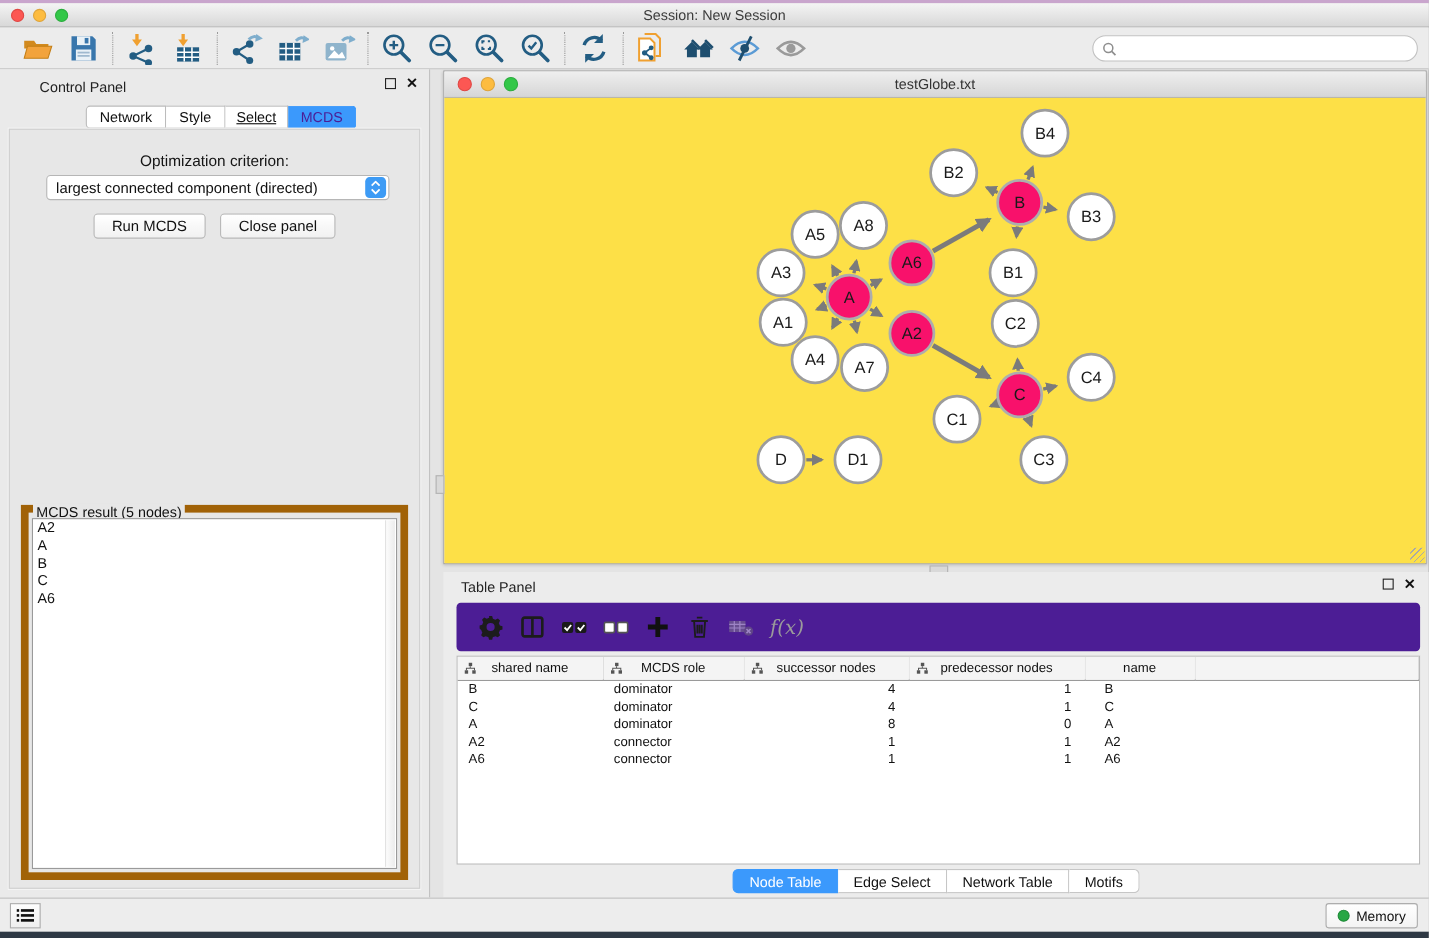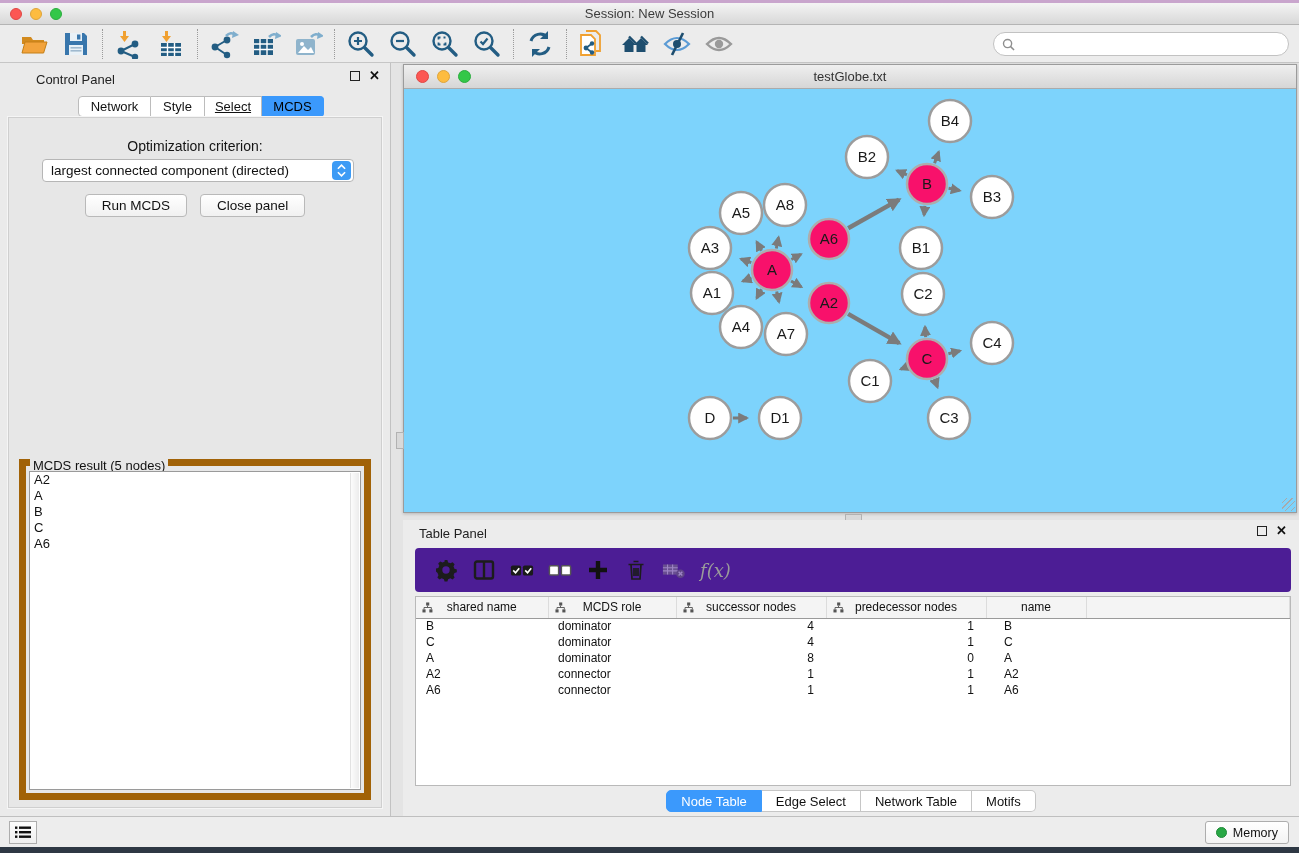--- a/index.html
+++ b/index.html
@@ -39,21 +39,21 @@
   .panel-title { position:absolute; left:12px; top:9px; font-size:13px; color:#222; }
   .panel-icons { position:absolute; right:10px; top:8px; display:flex; gap:9px; align-items:center; }
   .float-ico { width:10px; height:10px; border:1.6px solid #222; display:inline-block; }
   .close-ico { font-size:13px; font-weight:bold; color:#111; line-height:10px; }
 
   .seg-tabs { position:absolute; left:78px; top:33px; display:flex; height:21px; }
   .seg-tab { font-size:13px; color:#111; background:#fff; border:1px solid #BCBCBC; border-left:none;
              display:flex; align-items:center; justify-content:center; padding:0 2px; }
   .seg-tab:first-child { border-left:1px solid #BCBCBC; border-radius:4px 0 0 4px; }
   .seg-tab:last-child { border-radius:0 4px 4px 0; }
-  .seg-tab.active { background:#3B99FC; border-color:#3B99FC; color:#000000; }
+  .seg-tab.active { background:#3B99FC; border-color:#3B99FC; color:#4c1d95; }
 
   .cp-box { position:absolute; left:8px; top:54px; width:374px; height:691px;
             background:#E7E7E7; border:1px solid #CFCFCF; box-shadow:0 0 0 1px #F5F5F5; }
   .opt-label { position:absolute; top:20px; left:0; right:0; text-align:center; font-size:14px; color:#141414; }
   .dropdown { position:absolute; left:33px; top:41px; width:312px; height:23px; background:#fff;
               border:1px solid #B6B6B6; border-radius:4px; display:flex; align-items:center; }
   .dropdown .dd-text { flex:1; font-size:13.5px; color:#111; padding-left:8px; white-space:nowrap; overflow:hidden; }
   .dd-stepper { width:19px; height:19px; margin-right:2px; background:#3D9BF5; border-radius:4px;
                 display:flex; flex-direction:column; align-items:center; justify-content:center; gap:1px; flex:none; }
   .dd-stepper svg { width:9px; height:6px; }
@@ -71,21 +71,21 @@
                    background:linear-gradient(to right,#FCFCFC,#ECECEC); border-left:1px solid #E2E2E2; }
 
   
   .net-window { position:absolute; left:403px; top:64px; width:894px; height:449px;
                 border:1px solid #9B9B9B; background:#fff; box-shadow:0 1px 3px rgba(0,0,0,.2); }
   .net-titlebar { position:relative; height:24px; background:linear-gradient(#EFEFEF,#D6D6D6);
                   border-bottom:1px solid #ABABAB; }
   .net-titlebar .lights { top:5px; left:12px; }
   .net-titlebar .light { width:13px; height:13px; }
   .net-title { position:absolute; left:0; right:0; top:4px; text-align:center; font-size:13px; color:#333; }
-  .net-canvas { position:relative; width:100%; height:423px; background:#7dd3fc; }
+  .net-canvas { position:relative; width:100%; height:423px; background:#fde047; }
   .resize-grip { position:absolute; right:1px; bottom:1px; width:13px; height:13px;
     background:repeating-linear-gradient(135deg, transparent 0 3px, #A9A9A9 3px 4px); }
   .v-grip { position:absolute; left:396px; top:432px; width:8px; height:17px; background:#D9D9D9; border:1px solid #B2B2B2; }
   .h-grip { position:absolute; left:845px; top:514px; width:17px; height:7px; background:#D9D9D9; border:1px solid #B2B2B2; }
 
   
   .table-panel { position:absolute; left:403px; top:520px; width:896px; height:296px; background:#ECECEC; }
   .tp-head { position:relative; height:26px; }
   .tp-title { position:absolute; left:16px; top:6px; font-size:13px; color:#222; }
   .tp-icons { position:absolute; right:12px; top:6px; display:flex; gap:9px; align-items:center; }

